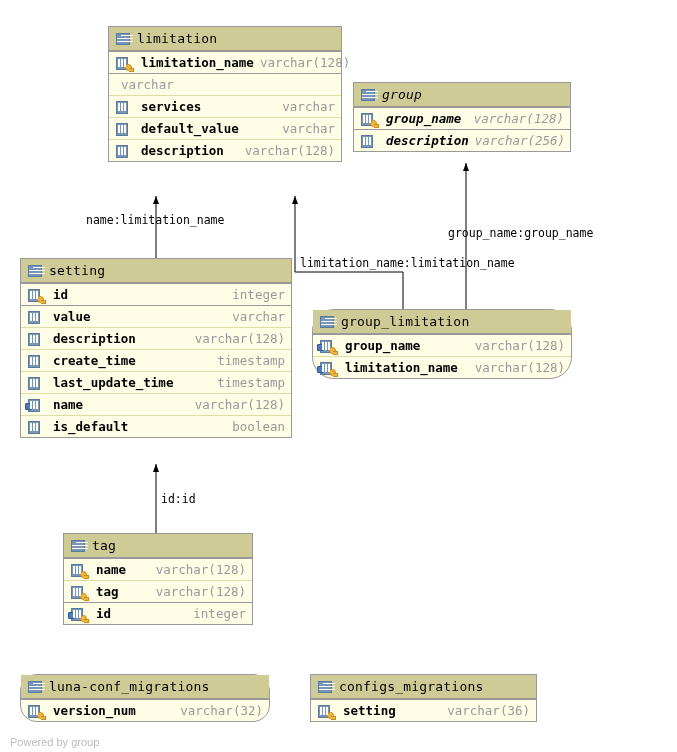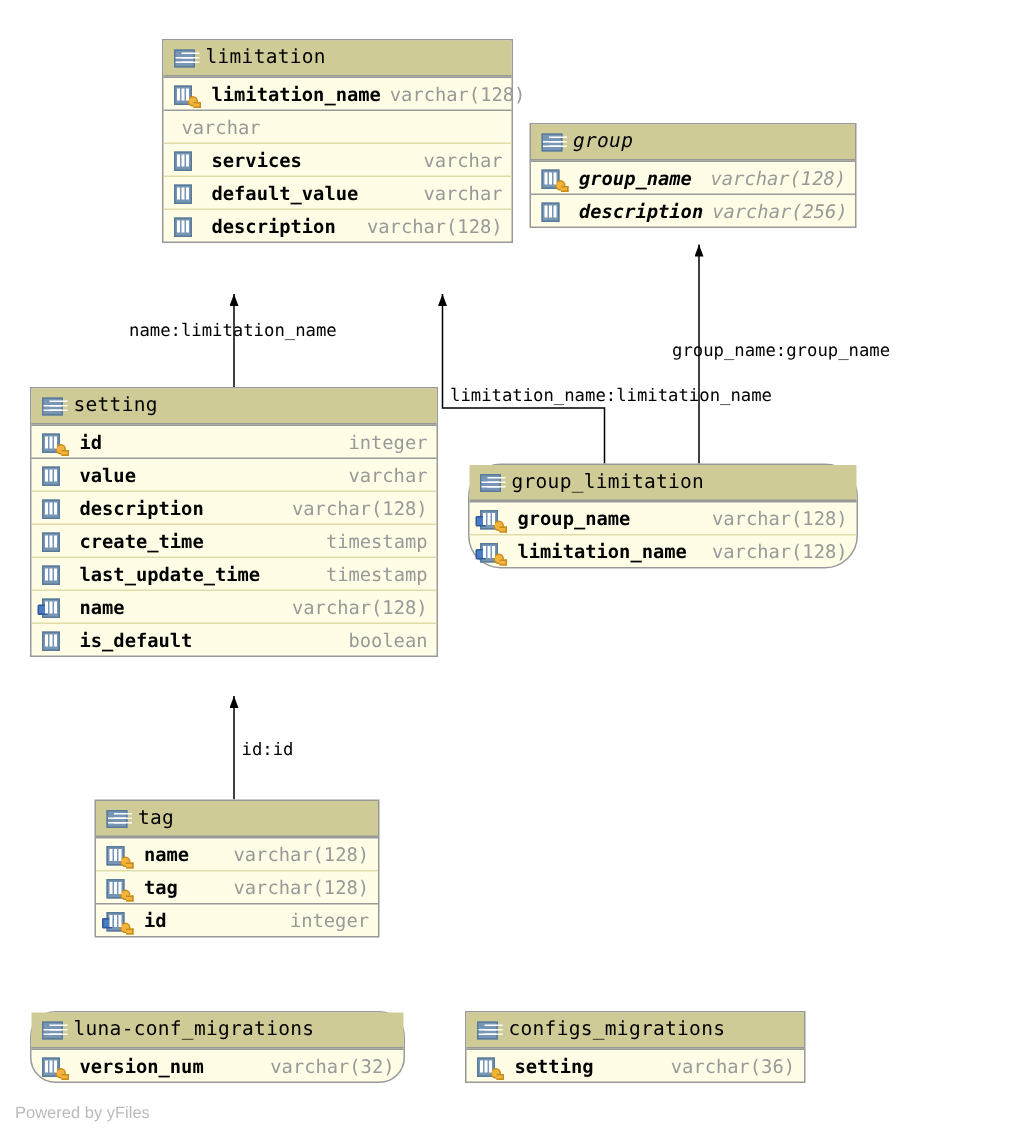--- a/index.html
+++ b/index.html
@@ -333,13 +333,13 @@
     <span class="col-name">
         <span class="ic ic-col ic-key">
           <span class="keymark"></span>
         </span>
         <span class="bold">setting</span>
       </span>
     <span class="col-type">varchar(36)</span>
   </div>
 </div>
 
-<div class="footer">Powered by yFiles</div>
+<div class="footer">Powered by group</div>
 
 </body></html>

